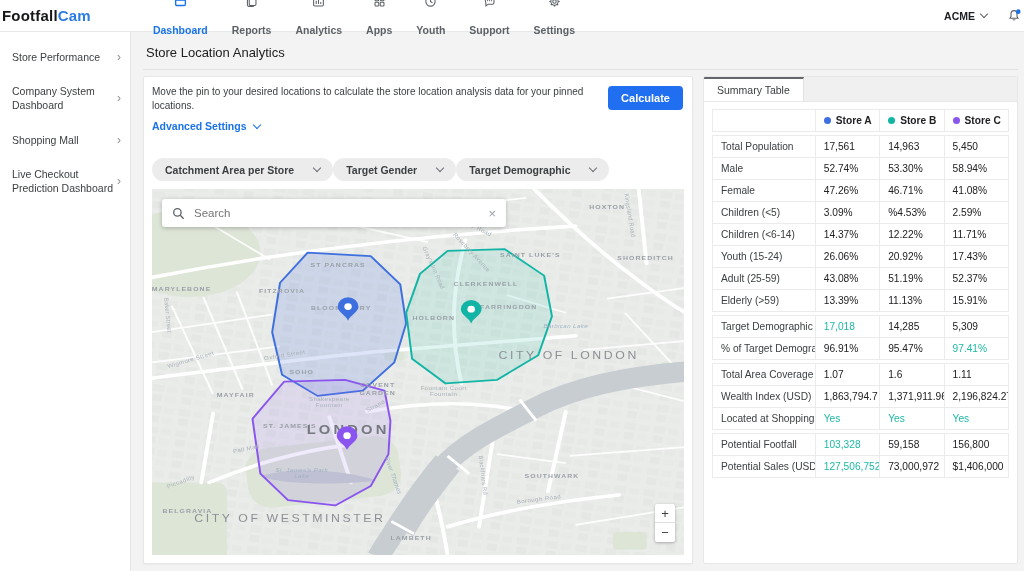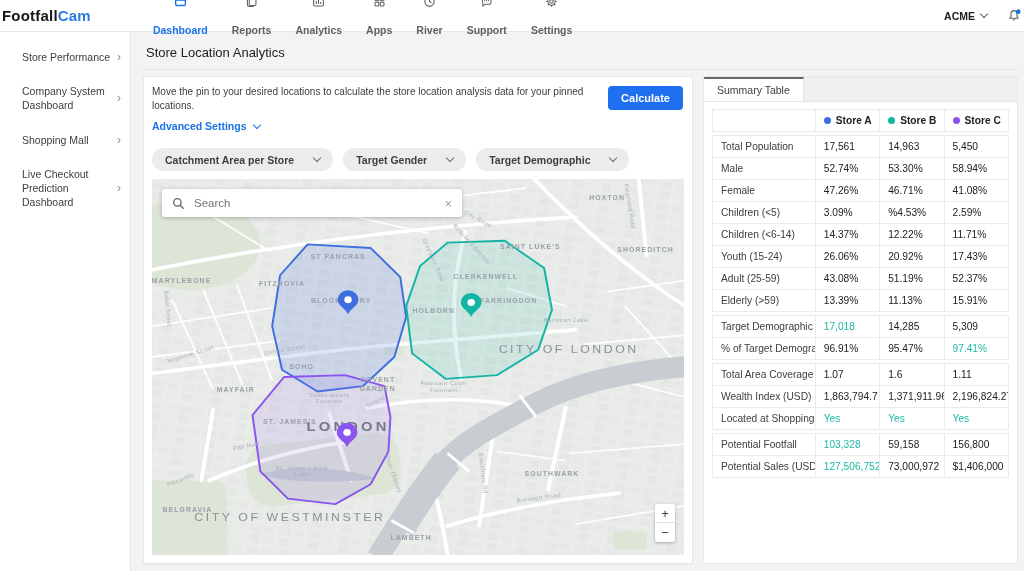--- a/index.html
+++ b/index.html
@@ -19,42 +19,42 @@
   .account { display:flex; align-items:center; gap:6px; font-size:10.5px; font-weight:700; color:#202124; cursor:pointer; }
   .chev { width:6px; height:6px; border-right:1.5px solid #5f6368; border-bottom:1.5px solid #5f6368;
           transform:rotate(45deg); display:inline-block; margin-top:-3px; }
   .chev.blue { border-color:#1a73e8; }
   .bell { position:relative; cursor:pointer; }
   .bell svg { width:15px; height:15px; display:block; }
   
   .layout { display:flex; height:539px; }
   .sidebar { width:131px; background:#fff; border-right:1px solid #e5e5e5; padding-top:8px; flex:none; }
   .sidebar-item { display:flex; justify-content:space-between; align-items:center; gap:4px;
-                  padding:10px 9px 10px 22px; font-size:10.5px; color:#3d4043; cursor:pointer; line-height:1.35; }
+                  padding:10px 9px 10px 12px; font-size:10.5px; color:#3d4043; cursor:pointer; line-height:1.35; }
   .sidebar-item .arrow { color:#8d9196; font-size:12px; line-height:1; flex:none; }
   .main { flex:1; padding:4px 6px 0 12px; overflow:hidden; }
   .page-title { font-size:13px; color:#202124; padding:9px 0 9px 3px; border-bottom:1px solid #e2e2e2; }
   .content { display:flex; gap:10px; margin-top:6px; height:488px; }
   
   .left-card { width:550px; flex:none; background:#fff; border:1px solid #e7e7e7; border-radius:2px;
                padding:8px; display:flex; flex-direction:column; position:relative;
                box-shadow:0 1px 2px rgba(0,0,0,.04); }
   .instruction { font-size:10px; color:#3c4043; padding-right:76px; line-height:1.4; }
   .calc-btn { position:absolute; top:9px; right:9px; background:#1f6ff0; color:#fff; border:0;
               font-size:11px; font-weight:700; padding:6px 13px; border-radius:4px; cursor:pointer;
               font-family:inherit; }
   .adv { display:inline-flex; align-items:center; gap:7px; color:#1a73e8; font-size:10.5px;
          font-weight:700; margin-top:7px; cursor:pointer; width:fit-content; }
-  .pills { display:flex; gap:10px; margin:16px 0 8px; }
+  .pills { display:flex; margin:26px 0 8px; }
   .pill { background:#ececec; border-radius:13px; height:23px; display:flex; align-items:center;
           padding:0 13px; font-size:10.5px; font-weight:700; color:#3c4043; cursor:pointer; gap:20px; }
   .pill .chev { border-color:#6a6f74; }
   .map-wrap { flex:1; position:relative; overflow:hidden; background:#eaecea; }
   .map-wrap svg.map { position:absolute; inset:0; width:100%; height:100%; }
-  .searchbox { position:absolute; left:10px; top:10px; width:300px; height:28px; background:#fff;
+  .searchbox { position:absolute; left:10px; top:10px; width:344px; height:28px; background:#fff;
                border-radius:3px; box-shadow:0 1px 4px rgba(0,0,0,.25); display:flex; align-items:center;
                padding:0 10px; gap:9px; }
   .searchbox svg { width:13px; height:13px; flex:none; }
   .searchbox input { border:0; outline:0; flex:1; font-size:11.5px; color:#333; font-family:inherit; background:transparent; }
   .searchbox input::placeholder { color:#757575; }
   .searchbox .clear { color:#9aa0a6; font-size:13px; cursor:pointer; line-height:1; }
   .zoomctl { position:absolute; right:9px; bottom:13px; width:20px; background:#fff; border-radius:2px;
              box-shadow:0 1px 3px rgba(0,0,0,.3); overflow:hidden; }
   .zbtn { height:19px; display:flex; align-items:center; justify-content:center; font-size:13px;
           color:#3c4043; cursor:pointer; }
@@ -133,21 +133,21 @@
         </span>
         <span>Apps</span>
       </div>
       <div class="nav-item">
         <span>
           <svg viewBox="0 0 16 16" fill="none" stroke="currentColor" stroke-width="1.3">
             <circle cx="8" cy="8" r="5.7"></circle>
             <path d="M8 4.8 V8 L10.4 9.6"></path>
           </svg>
         </span>
-        <span>River</span>
+        <span>Youth</span>
       </div>
       <div class="nav-item">
         <span>
           <svg viewBox="0 0 16 16" fill="none" stroke="currentColor" stroke-width="1.3">
             <path d="M2.5 4.5 a1.8 1.8 0 0 1 1.8-1.8 h7.4 a1.8 1.8 0 0 1 1.8 1.8 v5 a1.8 1.8 0 0 1-1.8 1.8 H6.5 L3.6 13.4 V11 Z"></path>
             <circle cx="5.6" cy="7" r=".7" fill="currentColor" stroke="none"></circle>
             <circle cx="8" cy="7" r=".7" fill="currentColor" stroke="none"></circle>
             <circle cx="10.4" cy="7" r=".7" fill="currentColor" stroke="none"></circle>
           </svg>
         </span>

